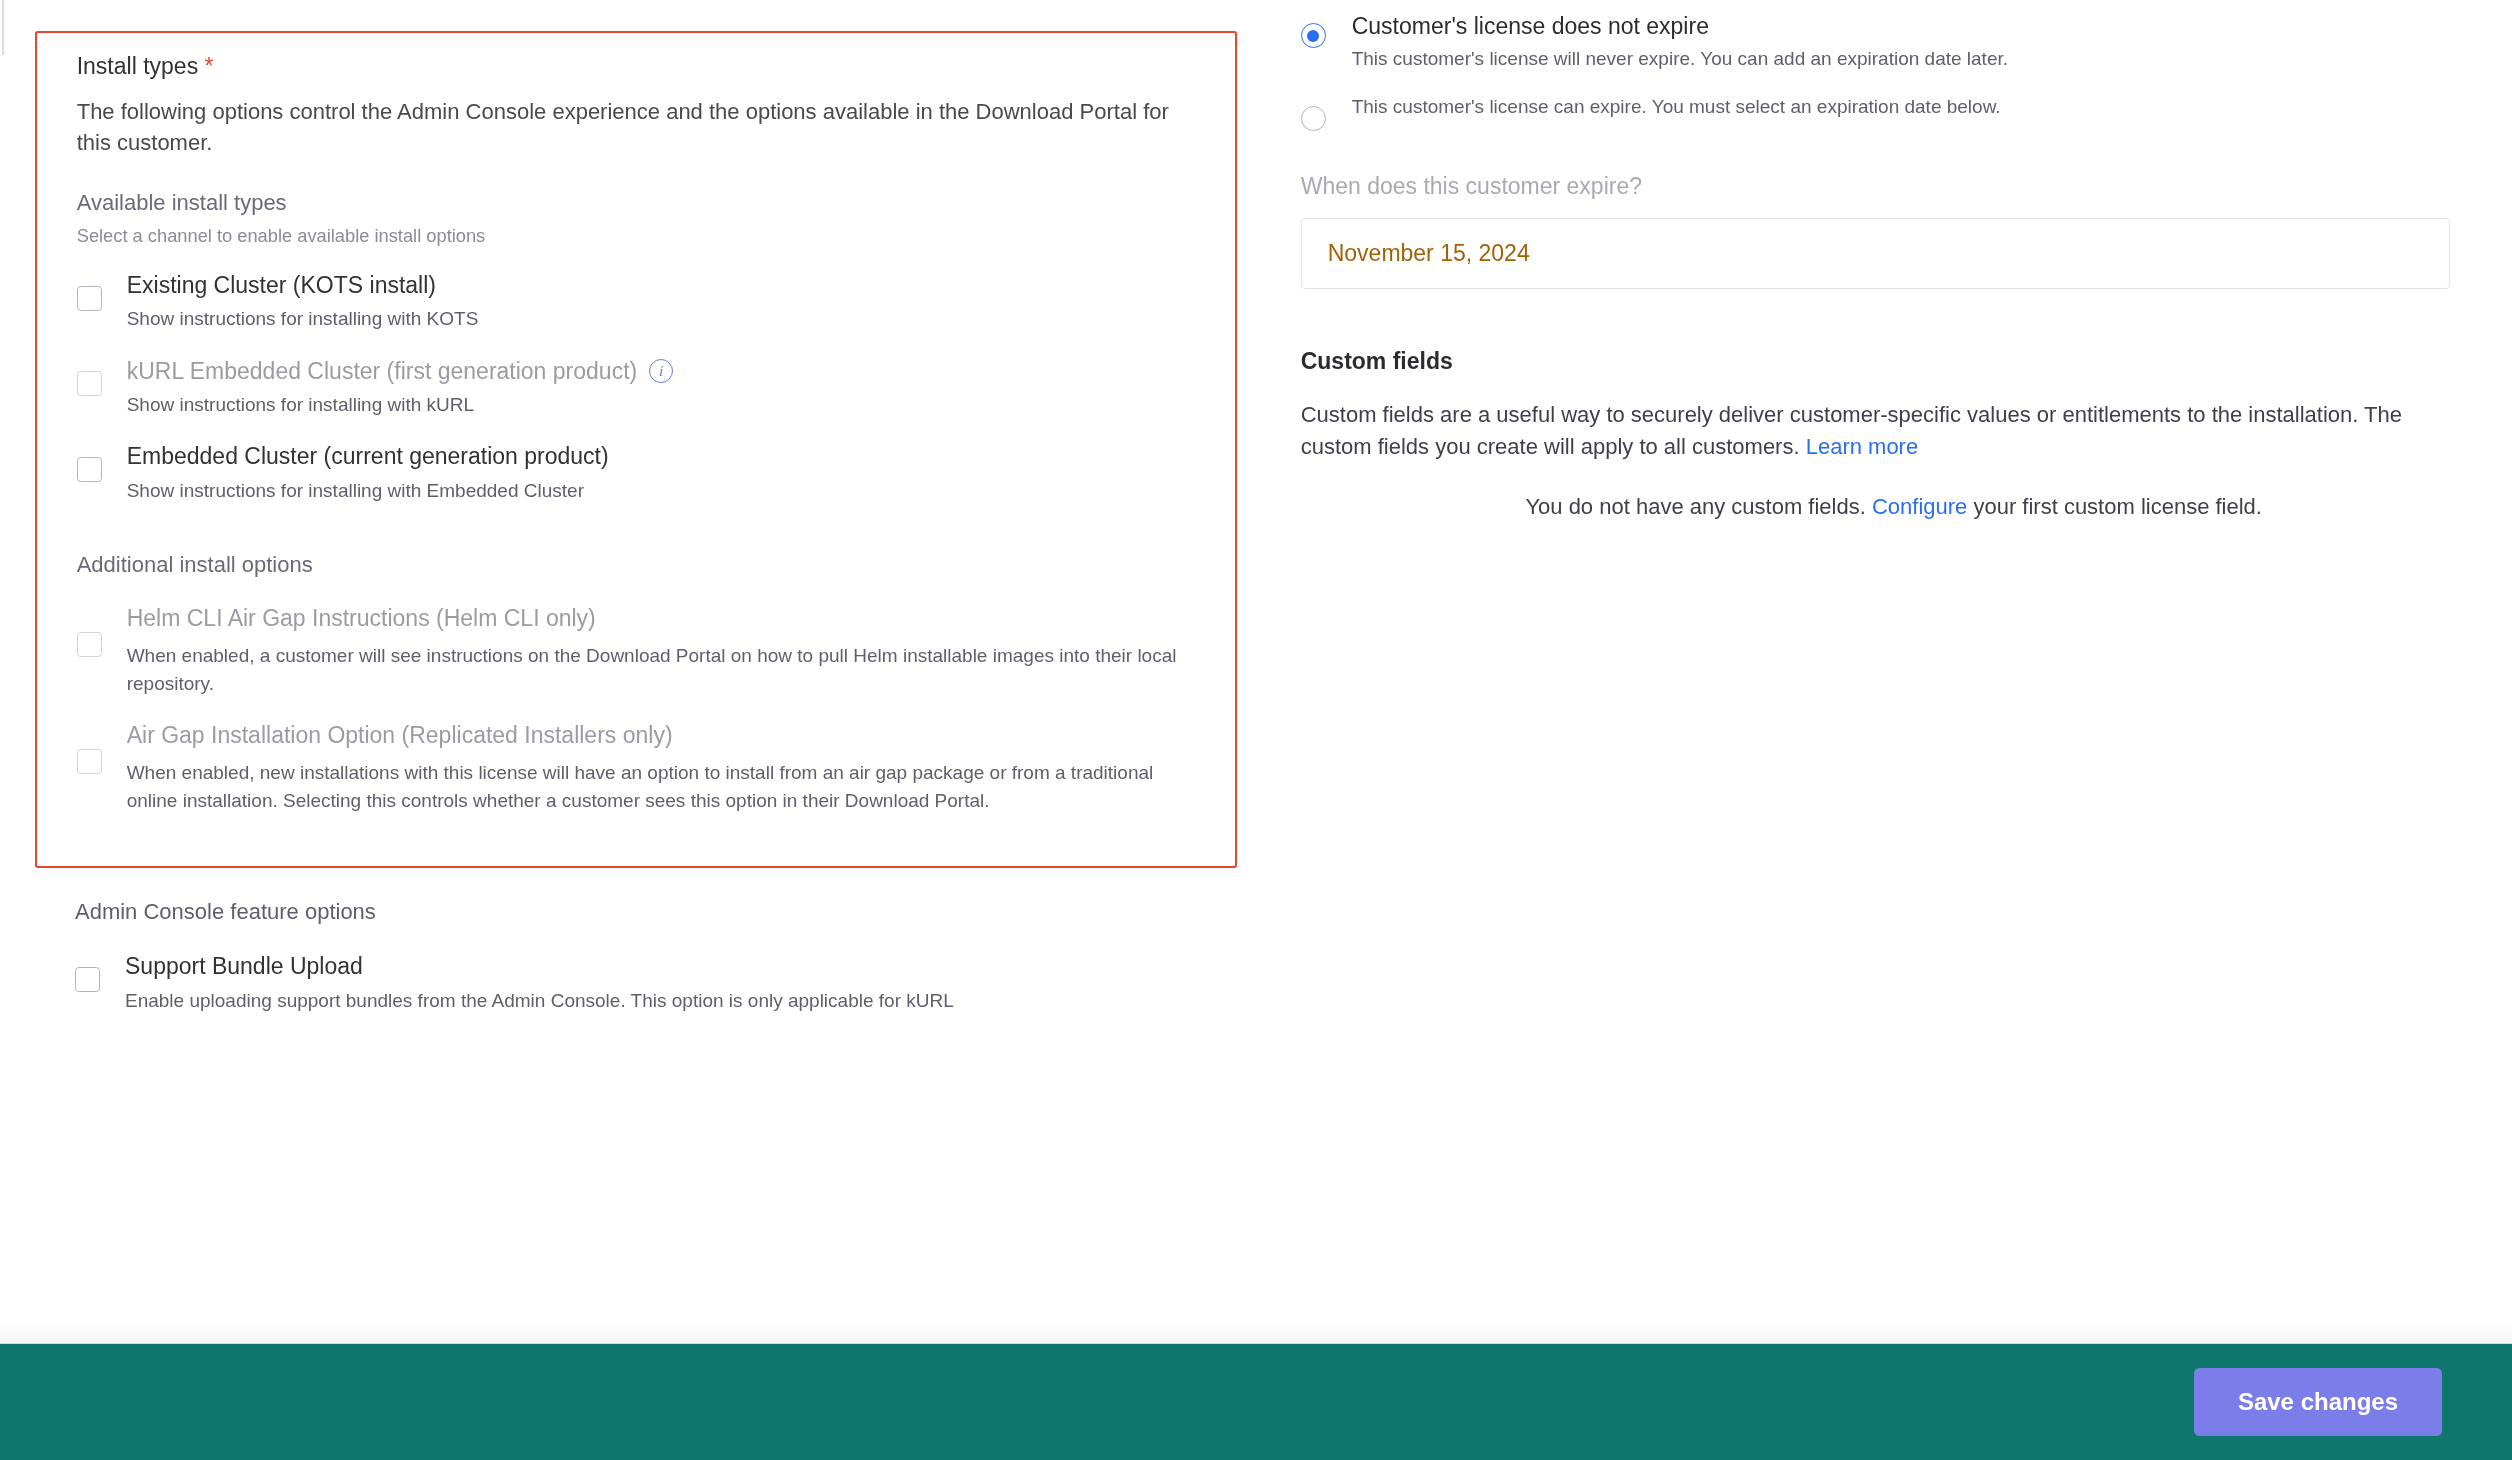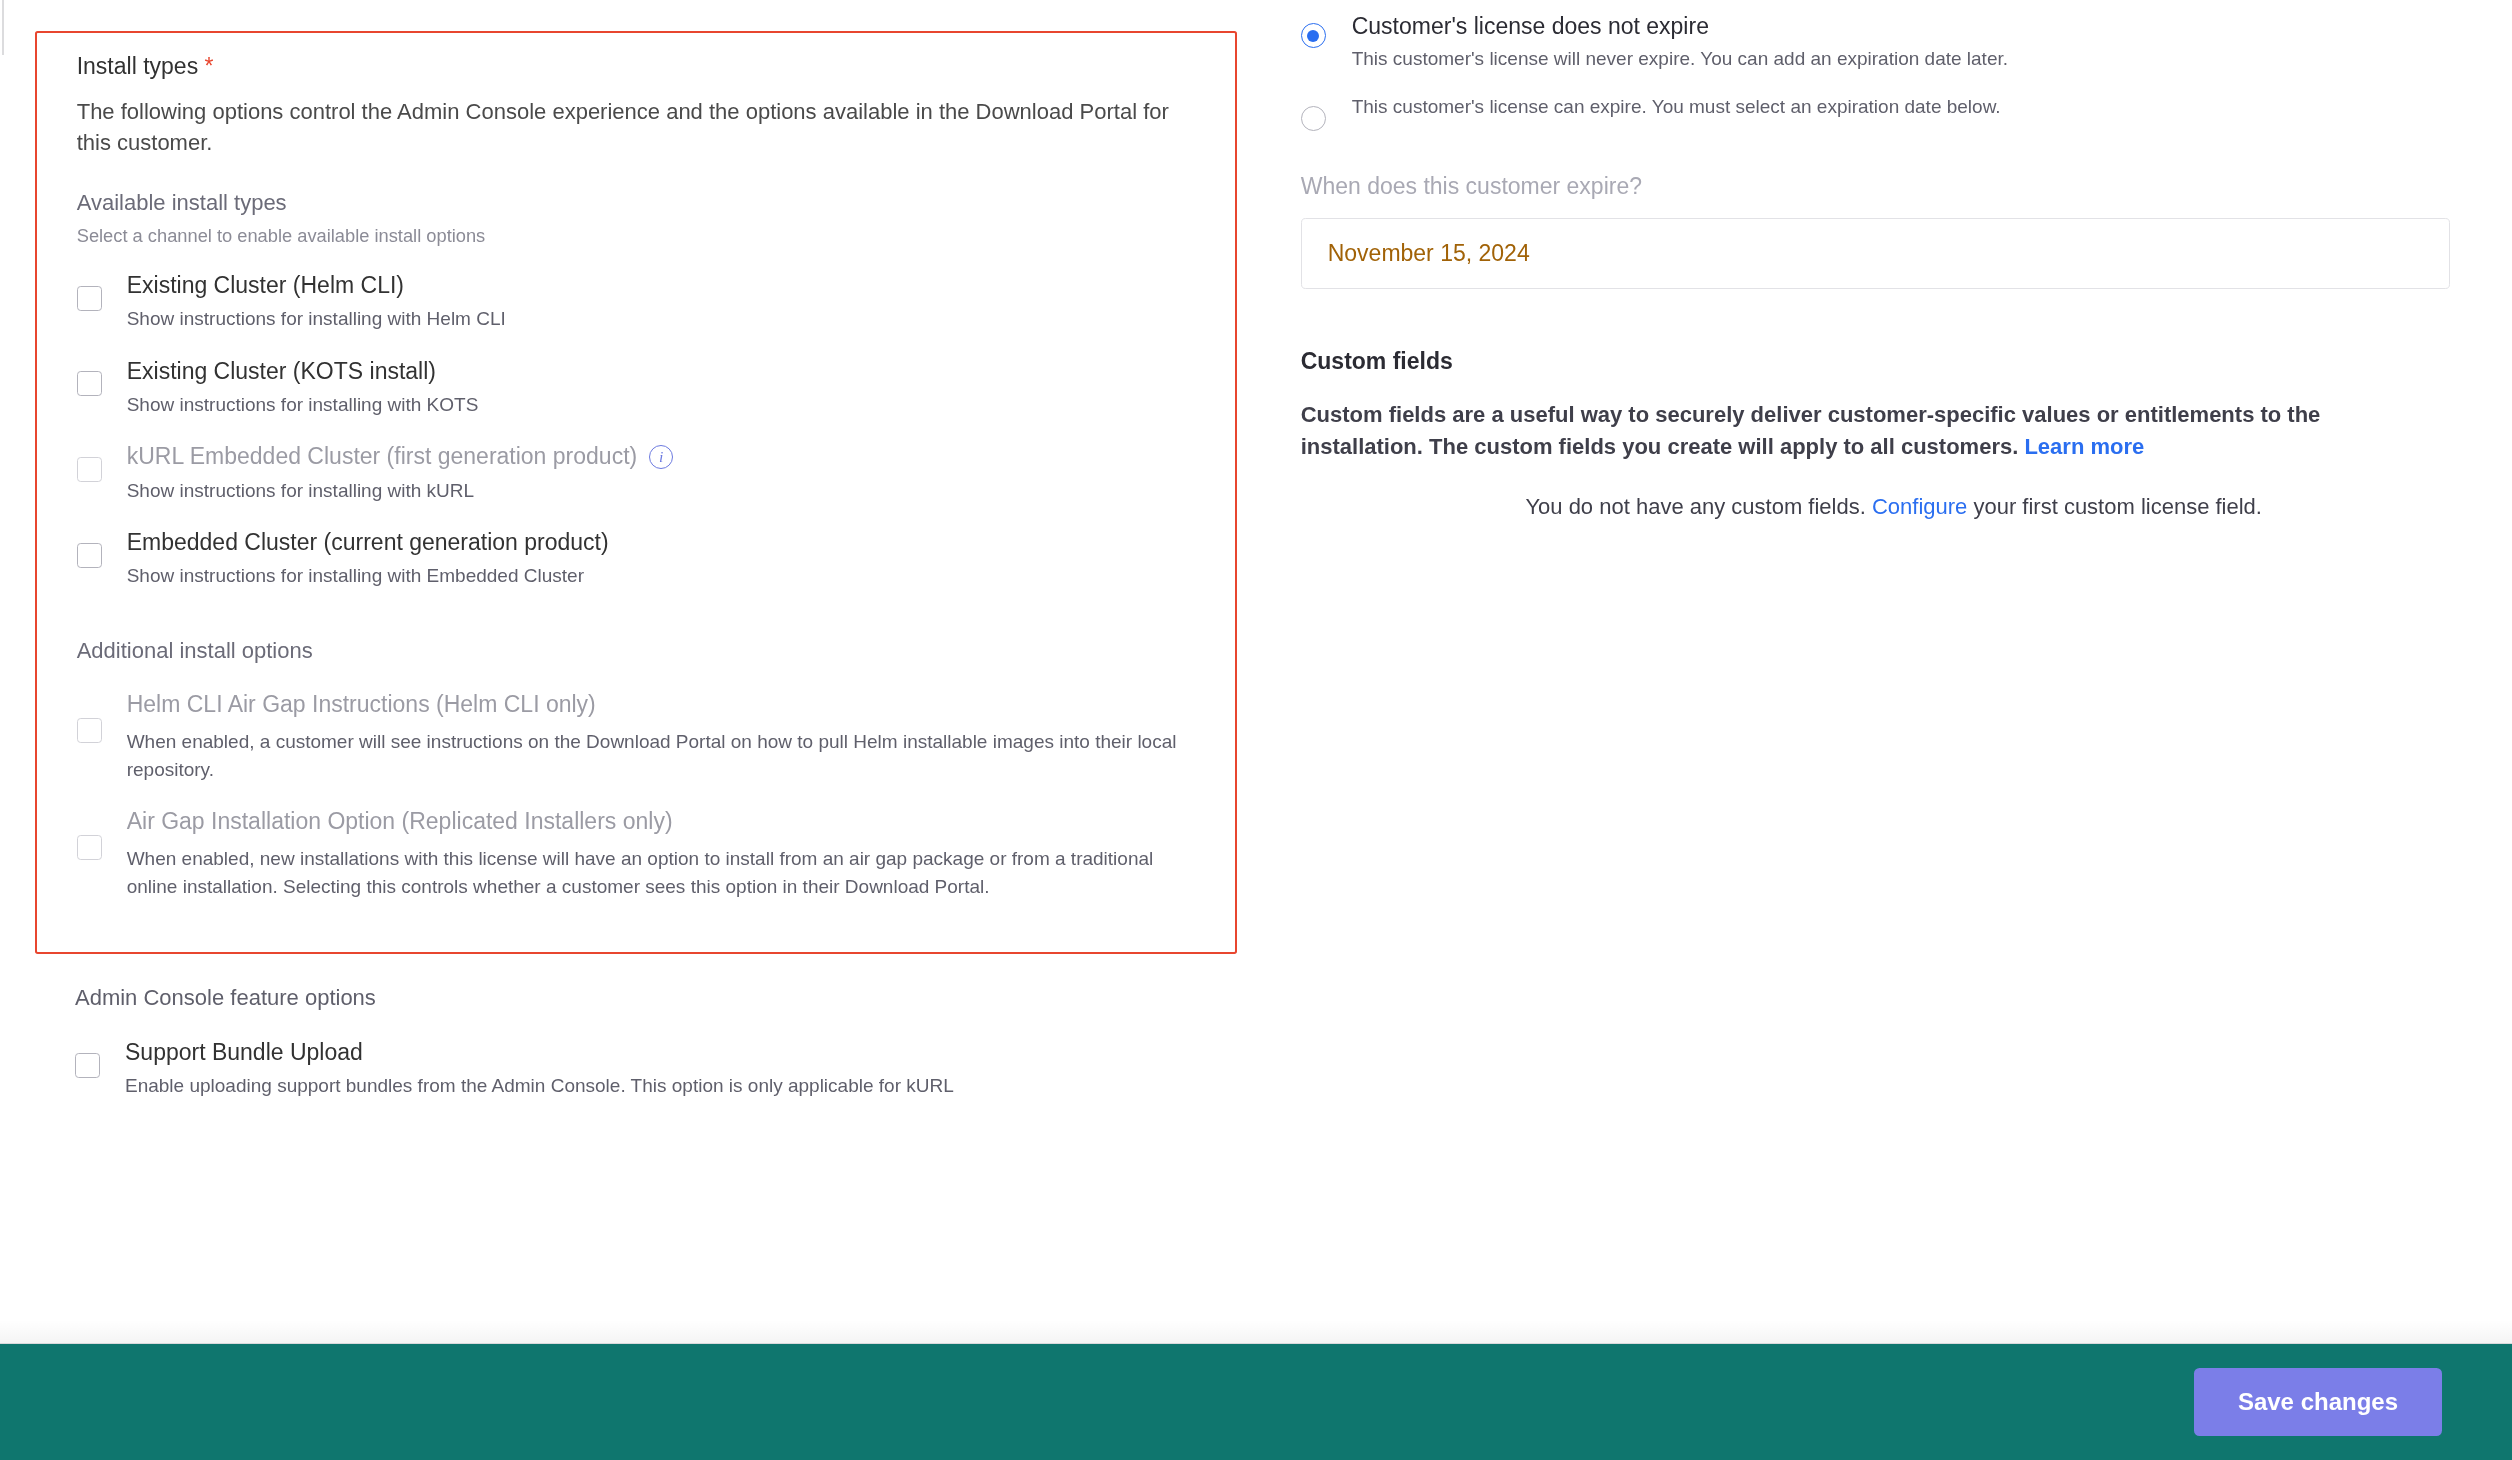--- a/index.html
+++ b/index.html
@@ -241,21 +241,21 @@
     color: #2b2b33;
     font-weight: 700;
     margin: 59px 0 24px 0;
   }
   .custom-fields-desc {
     font-size: 22px;
     color: #3f3f4a;
     line-height: 1.45;
     margin: 0 0 31px 0;
     max-width: 1114px;
-    font-weight: 700;
+    font-weight: 400;
   }
   .link { color: #2a6ef0; text-decoration: none; }
 
   .no-custom-fields {
     font-size: 22px;
     color: #3f3f4a;
     text-align: center;
     margin: 0;
     padding-left: 37px;
     font-weight: 400;
@@ -318,29 +318,20 @@
         <h2 class="section-title">
           <span>Install types</span>
           <span class="req-star">*</span>
         </h2>
 
         <p class="section-desc">The following options control the Admin Console experience and the options available in the Download Portal for this customer.</p>
 
         <p class="subsection-title">Available install types</p>
         <p class="subsection-hint">Select a channel to enable available install options</p>
 
-        <div class="check-row">
-          <span class="cb"></span>
-          <div class="cb-body">
-            <p class="cb-label">
-              <span>Existing Cluster (Helm CLI)</span>
-            </p>
-            <p class="cb-desc">Show instructions for installing with Helm CLI</p>
-          </div>
-        </div>
 
         <div class="check-row">
           <span class="cb"></span>
           <div class="cb-body">
             <p class="cb-label">
               <span>Existing Cluster (KOTS install)</span>
             </p>
             <p class="cb-desc">Show instructions for installing with KOTS</p>
           </div>
         </div>

